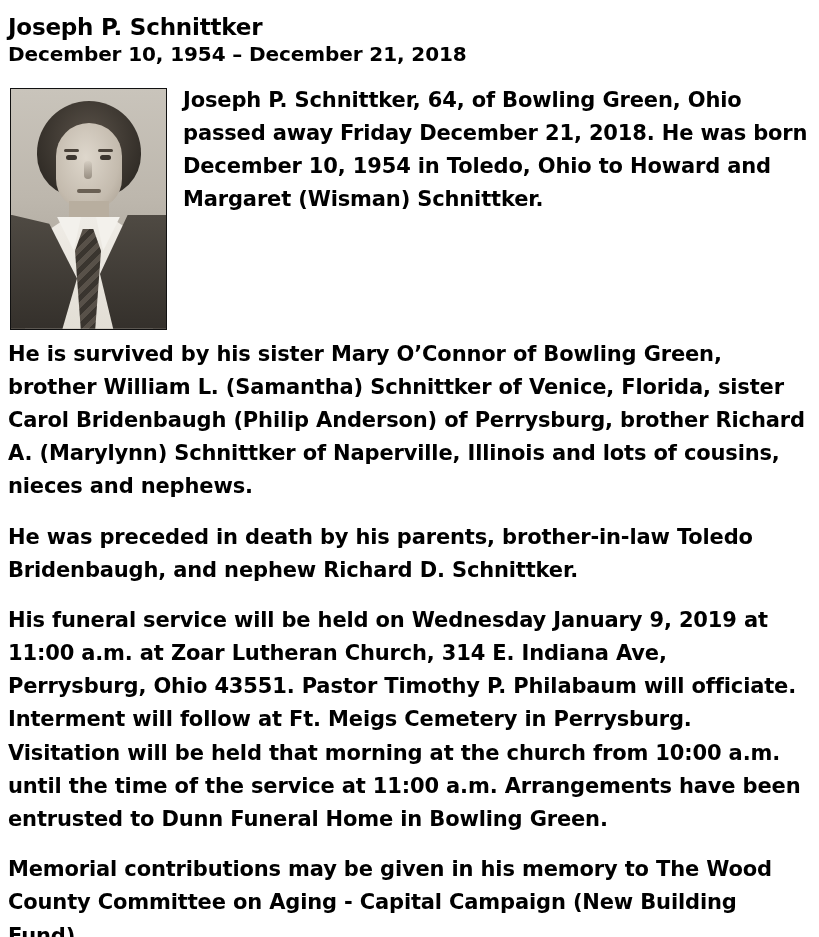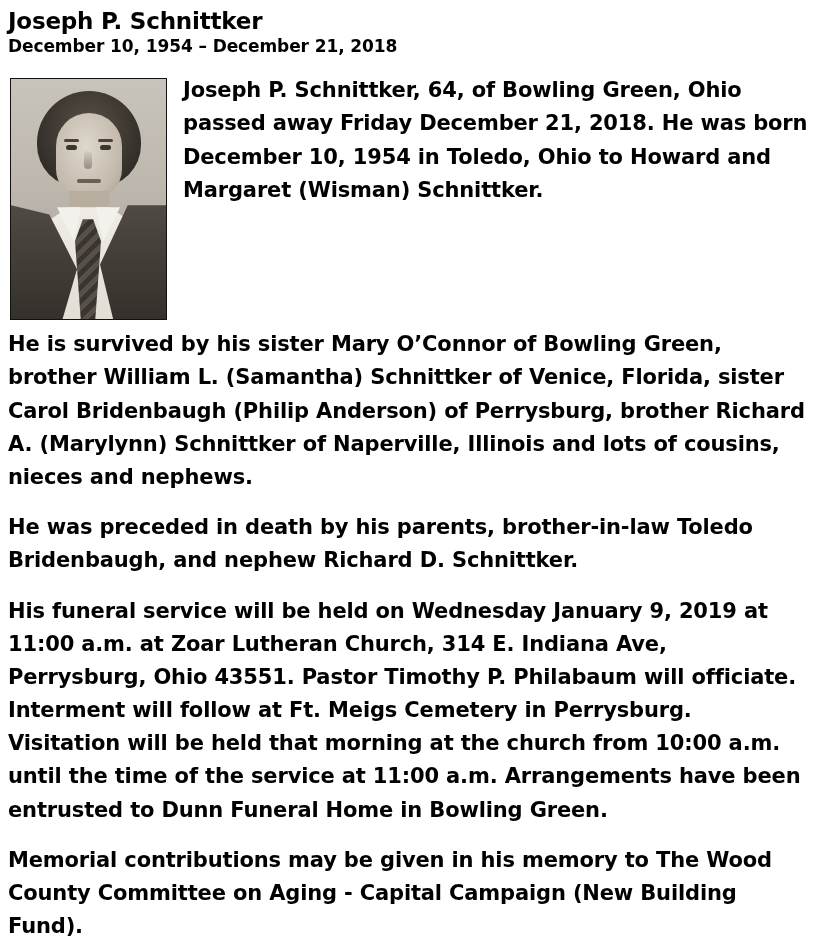--- a/index.html
+++ b/index.html
@@ -19,24 +19,24 @@
     width: 819px;
     height: 937px;
     box-sizing: border-box;
     padding: 8px 10px 0 8px;
   }
   .name-title {
     font-size: 23px;
     font-weight: bold;
     line-height: 1.12;
     letter-spacing: -0.2px;
-    margin: 1px 0 2px 0;
+    margin: 7px 0 2px 0;
   }
   .life-dates {
-    font-size: 17px;
+    font-size: 20px;
     font-weight: bold;
     line-height: 1.15;
     margin: 0 0 18px 0;
     letter-spacing: -0.1px;
   }
   .portrait {
     float: left;
     width: 155px;
     height: 240px;
     margin: 4px 16px 8px 2px;

